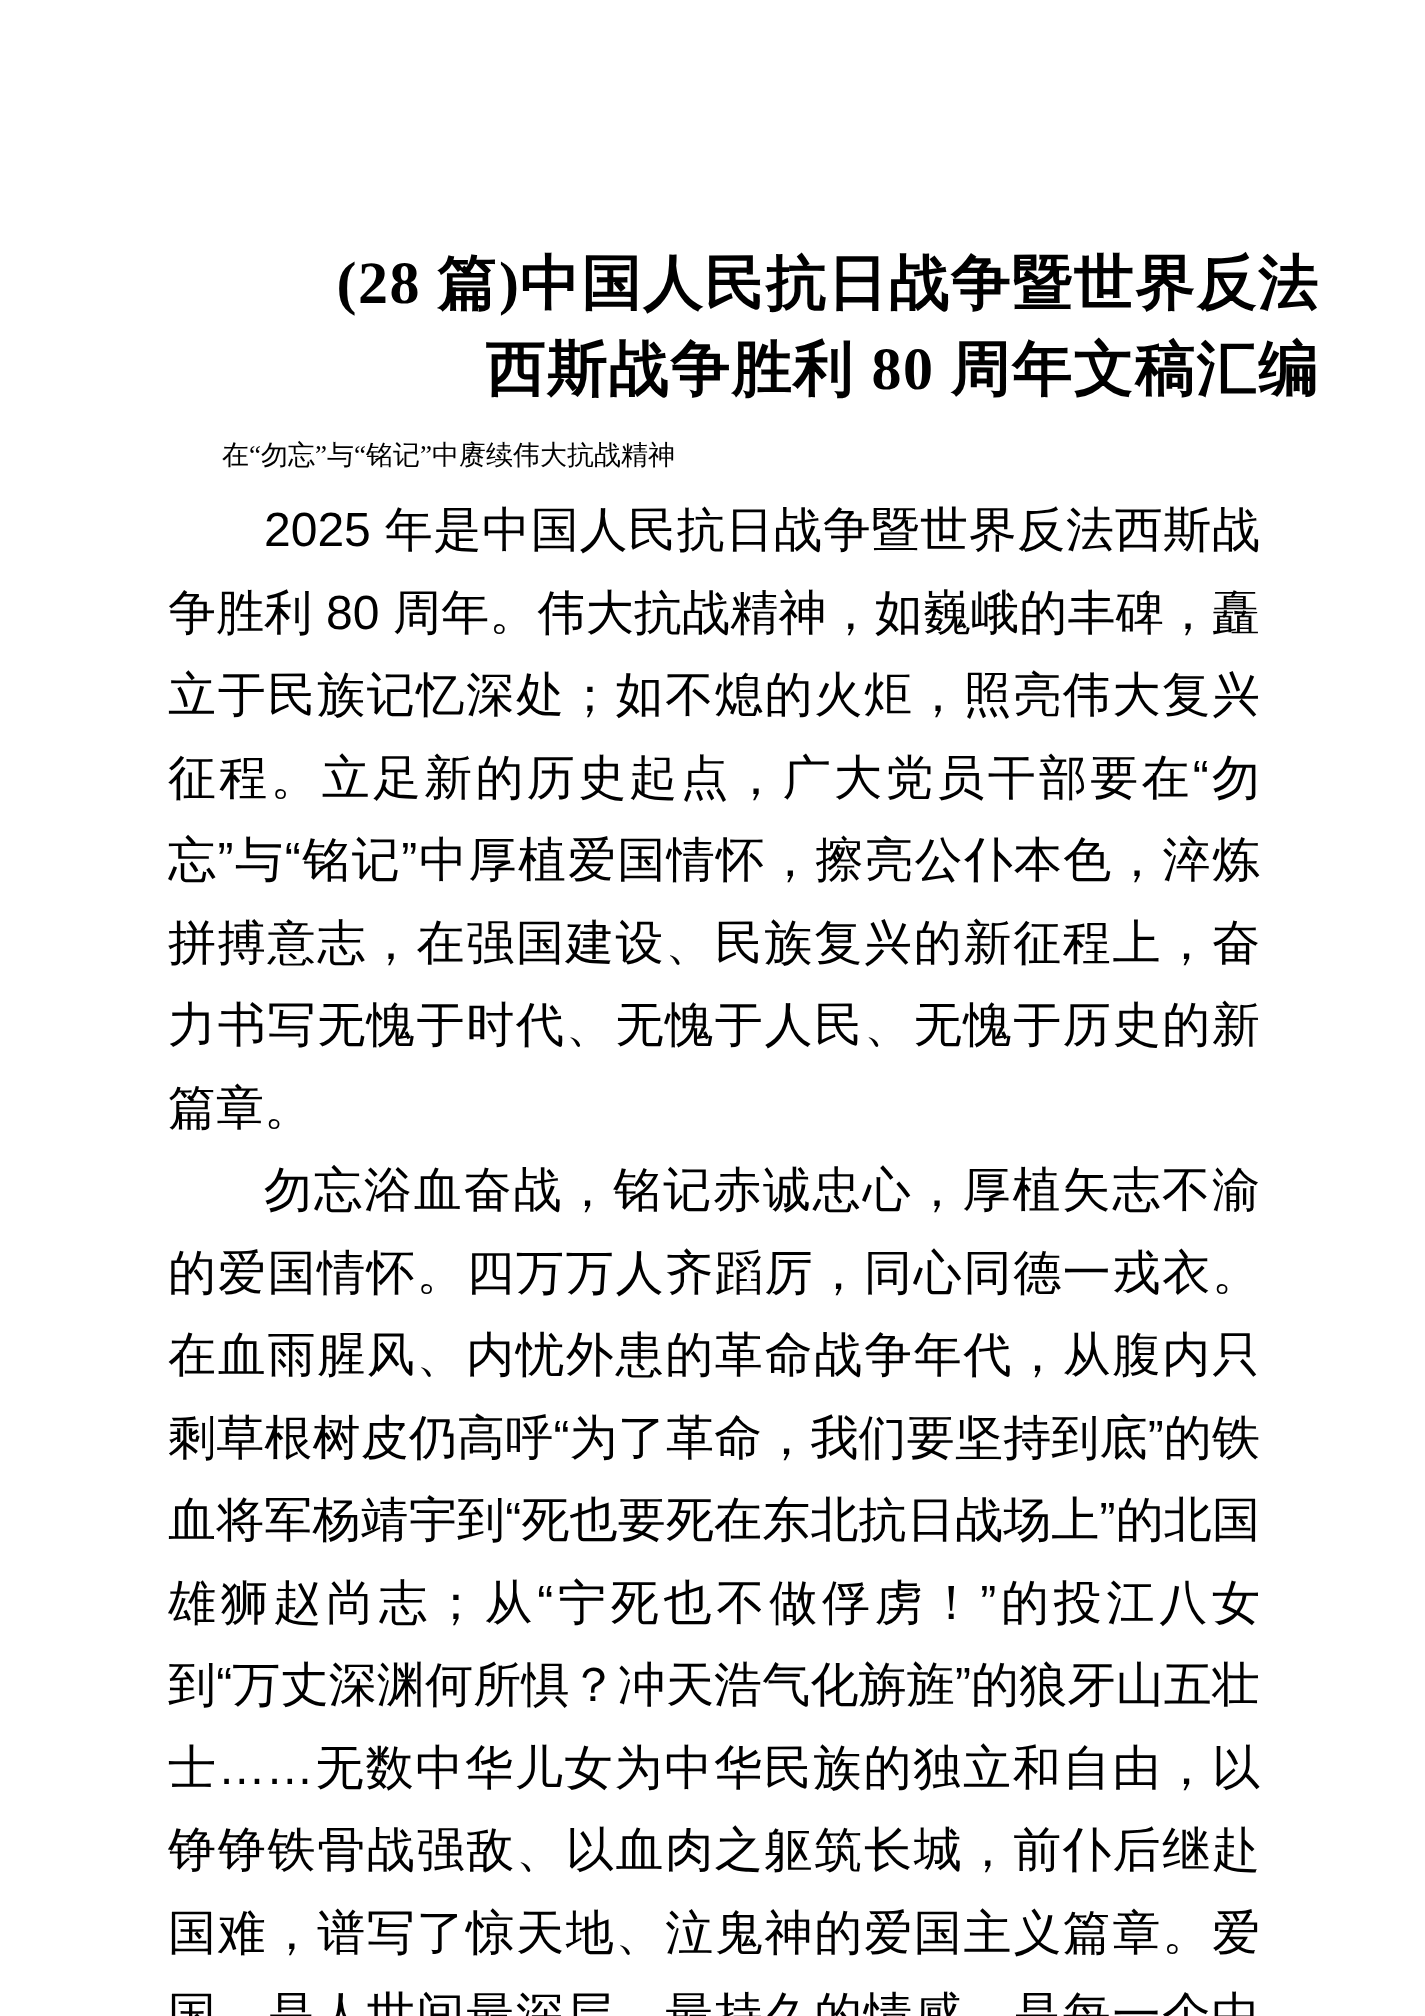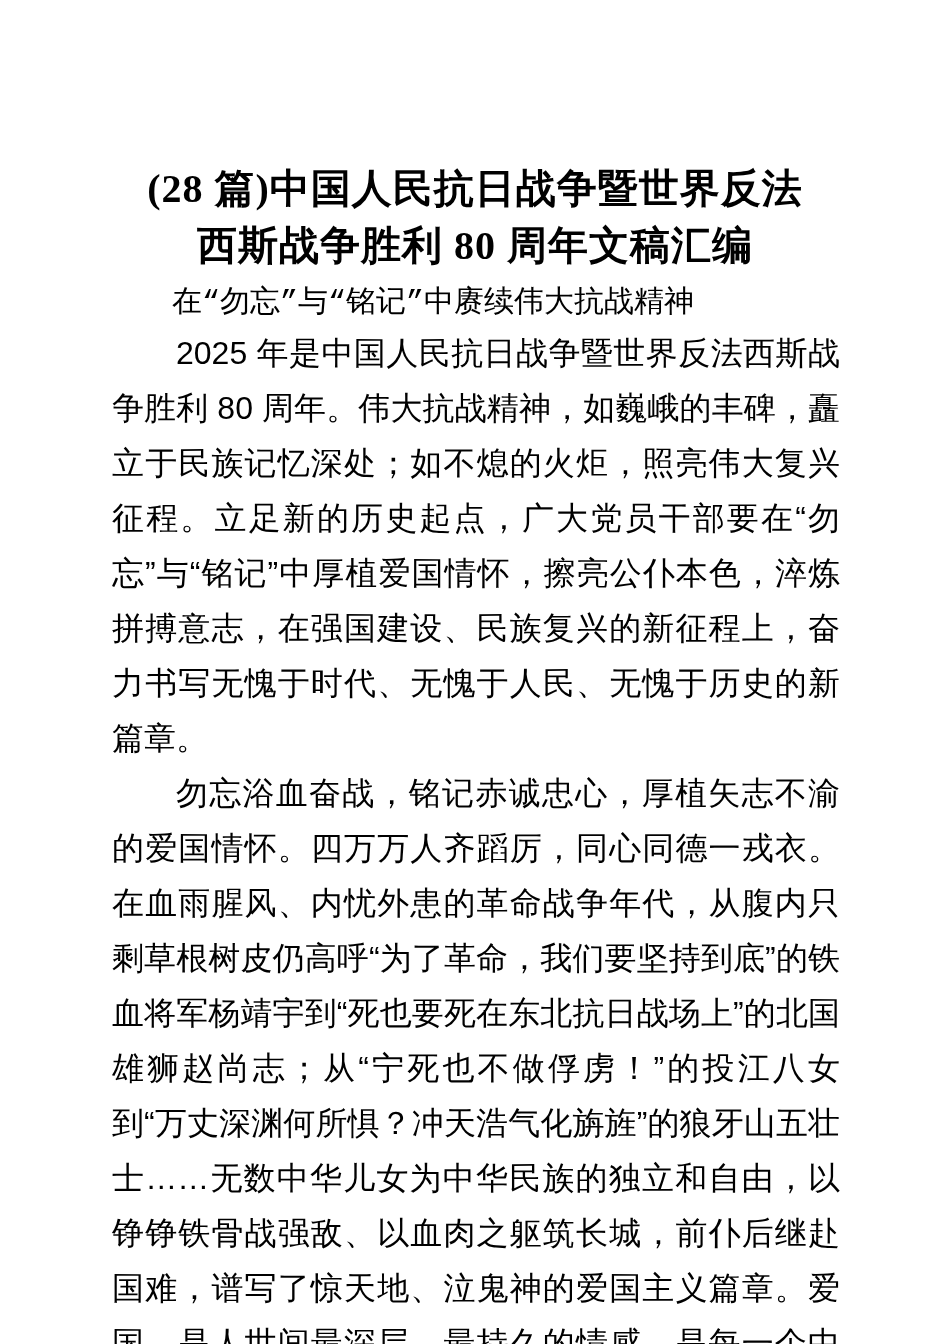--- a/index.html
+++ b/index.html
@@ -11,32 +11,32 @@
     position: relative;
     width: 950px;
     height: 1344px;
     margin: 0 auto;
     background: #ffffff;
     color: #000000;
     overflow: hidden;
   }
   .doc-title {
     margin: 160px 70px 0 70px;
-    text-align: center;
+    text-align: right;
     font-family: "Liberation Serif", "DejaVu Serif", serif;
     font-weight: bold;
     font-size: 40px;
     line-height: 57px;
     letter-spacing: 1px;
   }
   .article-heading {
     margin: 6px 110px 0 112px;
     text-indent: 2em;
-    font-family: Liberation Mono, monospace;
-    font-size: 30px;
+    font-family: Liberation Serif, serif;
+    font-size: 18px;
     line-height: 46px;
     font-weight: 400;
   }
   .doc-body {
     padding: 0 110px 0 112px;
   }
   .doc-body p {
     margin: 0;
     text-indent: 2em;
     font-family: "Liberation Sans", "DejaVu Sans", sans-serif;

